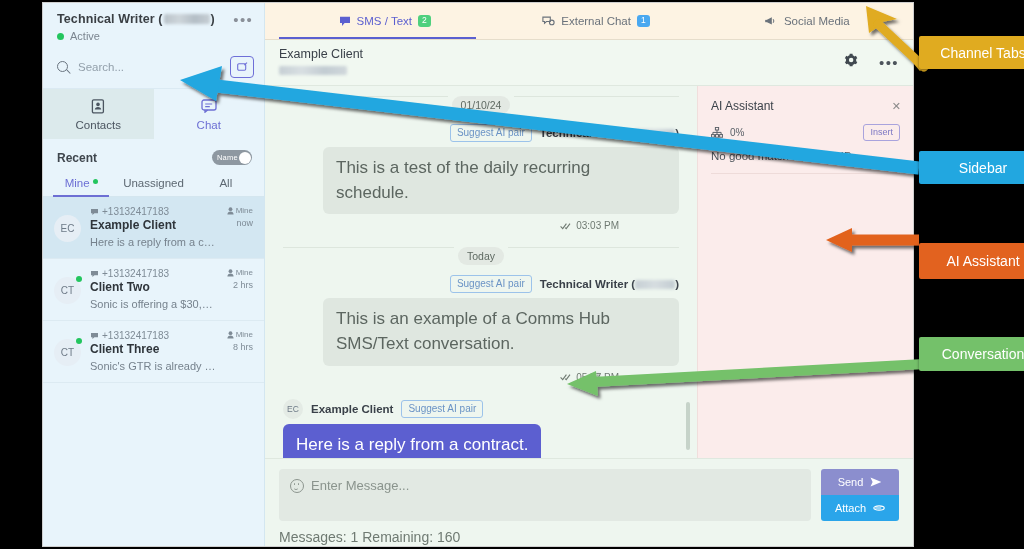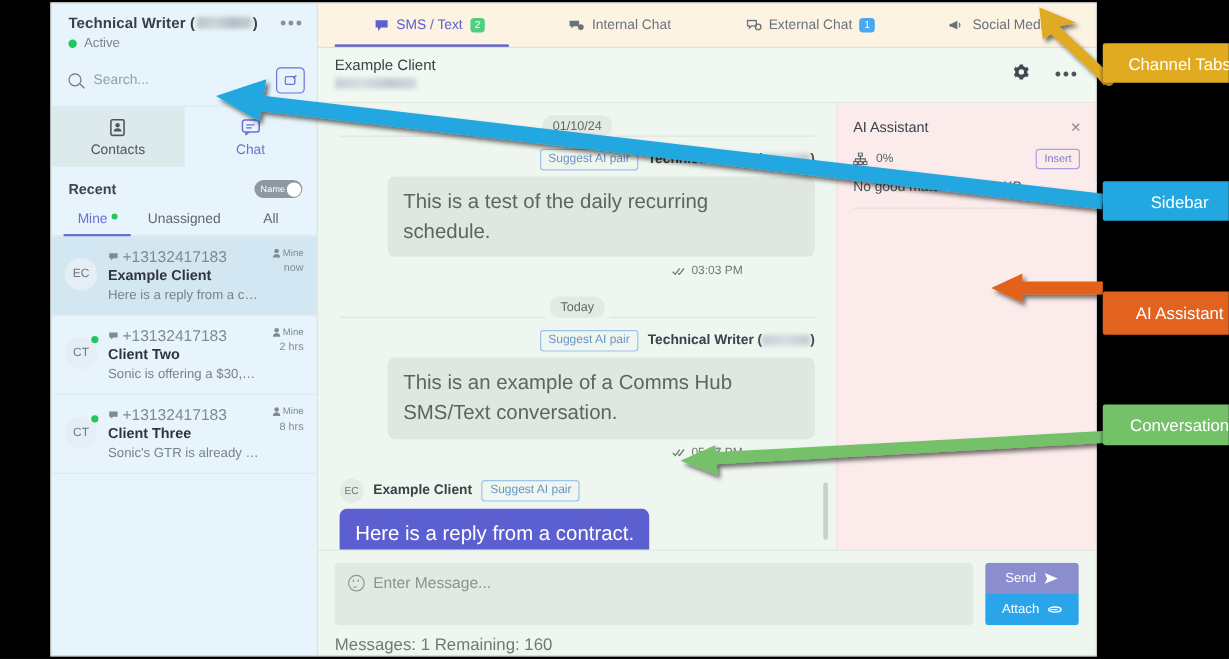--- a/index.html
+++ b/index.html
@@ -71,21 +71,21 @@
   .conv-list{flex:1;overflow:hidden;}
   .conv{display:flex;gap:9px;padding:9px 11px 10px 11px;cursor:pointer;
         border-bottom:1px solid #dceaf2;position:relative;}
   .conv.sel{background:#d3e7f2;}
   .av{width:27px;height:27px;border-radius:50%;background:#e6eef5;color:#6d7a87;
       font-size:10px;display:flex;align-items:center;justify-content:center;
       flex:0 0 27px;margin-top:9px;position:relative;}
   .av .pres{position:absolute;right:-1px;top:-1px;width:6px;height:6px;border-radius:50%;
       background:#23c55e;}
   .cbody{flex:1;min-width:0;}
-  .cphone{font-size:13px;color:#7e8b96;display:flex;align-items:center;gap:3px;}
+  .cphone{font-size:10px;color:#7e8b96;display:flex;align-items:center;gap:3px;}
   .cname{font-size:12px;color:#2f353b;font-weight:600;margin-top:1px;}
   .cprev{font-size:11px;color:#76828d;margin-top:4px;white-space:nowrap;overflow:hidden;
          text-overflow:ellipsis;}
   .cmeta{text-align:right;flex:0 0 auto;}
   .cowner{font-size:8px;color:#7e8b96;display:flex;align-items:center;gap:2px;justify-content:flex-end;}
   .ctime{font-size:9px;color:#7e8b96;margin-top:3px;}
 
   
   .main{flex:1;display:flex;flex-direction:column;min-width:0;background:#eef6ef;}
 
@@ -106,21 +106,21 @@
   .ch-name{font-size:12.5px;color:#3a4149;}
   .ch-redact{display:inline-block;width:68px;height:9px;border-radius:2px;margin-top:4px;
       background:linear-gradient(90deg,#c6cfd4,#d8dfe2,#c2ccd2,#d0d7db);filter:blur(1.7px);}
   .ch-acts{display:flex;align-items:center;gap:20px;color:#4d545c;}
   .ch-acts .gear{cursor:pointer;}
   .ch-acts .dots{font-size:15px;letter-spacing:1.4px;line-height:8px;cursor:pointer;}
 
   .body-row{flex:1;display:flex;min-height:0;}
 
   .thread{flex:1;position:relative;padding:8px 18px 0 18px;overflow:hidden;min-width:0;}
-  .datesep{display:flex;align-items:flex-end;gap:0;margin:2px 0 10px;}
+  .datesep{display:flex;align-items:flex-start;gap:0;margin:2px 0 10px;}
   .datesep .line{flex:1;height:1px;background:#dde6dd;}
   .datesep .pill{background:#e3e9e3;color:#5f6a62;font-size:10.5px;border-radius:9px;
         padding:3px 9px;margin:0 4px;}
 
   .msg{margin-bottom:4px;}
   .msg-hdr{display:flex;align-items:center;gap:8px;margin-bottom:5px;}
   .msg-hdr.out{justify-content:flex-end;}
   .sugg{border:1px solid #9cc3ea;color:#6a93c5;background:transparent;font-size:10px;
         border-radius:3px;padding:3px 6px;cursor:pointer;font-family:inherit;line-height:1;}
   .who{font-size:11.5px;color:#3a4149;font-weight:600;}
@@ -345,27 +345,20 @@
       <div class="chan-tabs">
         <div class="ctab active">
           <svg width="12" height="11" viewBox="0 0 12 11">
               <path d="M1 .8h10v6.2H5.6L3 9.9V7H1z" fill="#5b5fd0"></path>
             </svg>
           <span>SMS / Text</span>
           <span class="badge g">2</span>
         </div>
         <div class="ctab">
           <svg width="13" height="11" viewBox="0 0 13 11">
-              <path d="M0.6 1.2h8v4.6H4.2L2.2 7.7V5.8H0.6z" fill="#6a727b"></path>
-              <circle cx="10" cy="6.6" r="2.4" fill="#6a727b"></circle>
-            </svg>
-          <span>Internal Chat</span>
-        </div>
-        <div class="ctab">
-          <svg width="13" height="11" viewBox="0 0 13 11">
               <path d="M0.9 1.1h7.4v4.4H4.4L2.5 7.3V5.5H0.9z" fill="none" stroke="#6a727b" stroke-width="1.1"></path>
               <circle cx="9.8" cy="6.4" r="2.3" fill="none" stroke="#6a727b" stroke-width="1.1"></circle>
             </svg>
           <span>External Chat</span>
           <span class="badge b">1</span>
         </div>
         <div class="ctab">
           <svg width="13" height="11" viewBox="0 0 13 11">
               <path d="M1 4.2 L6.8 1.2 L6.8 8.6 L1 5.8 z" fill="#6a727b"></path>
               <rect x="0.2" y="3.9" width="1.6" height="2.3" fill="#6a727b"></rect>

